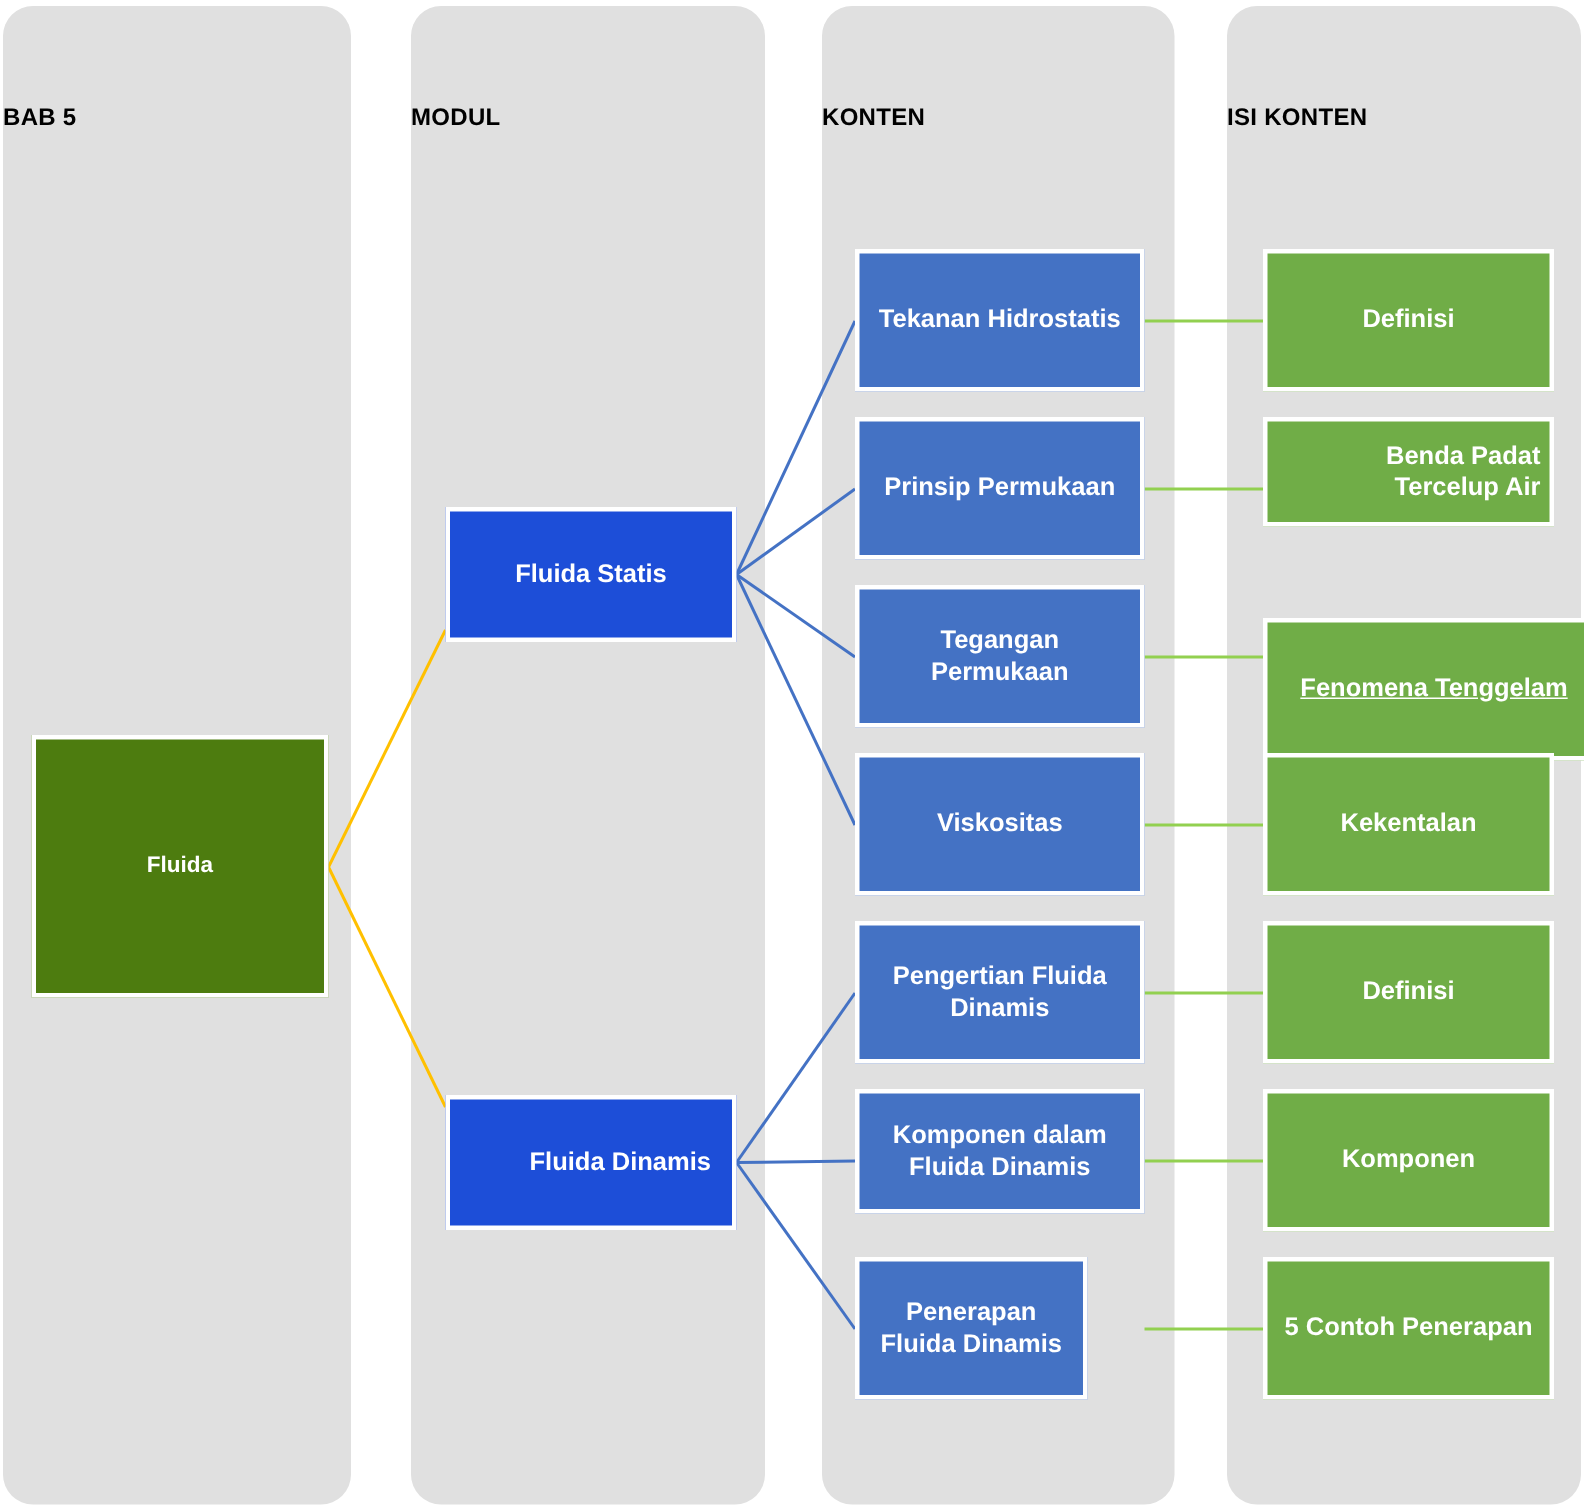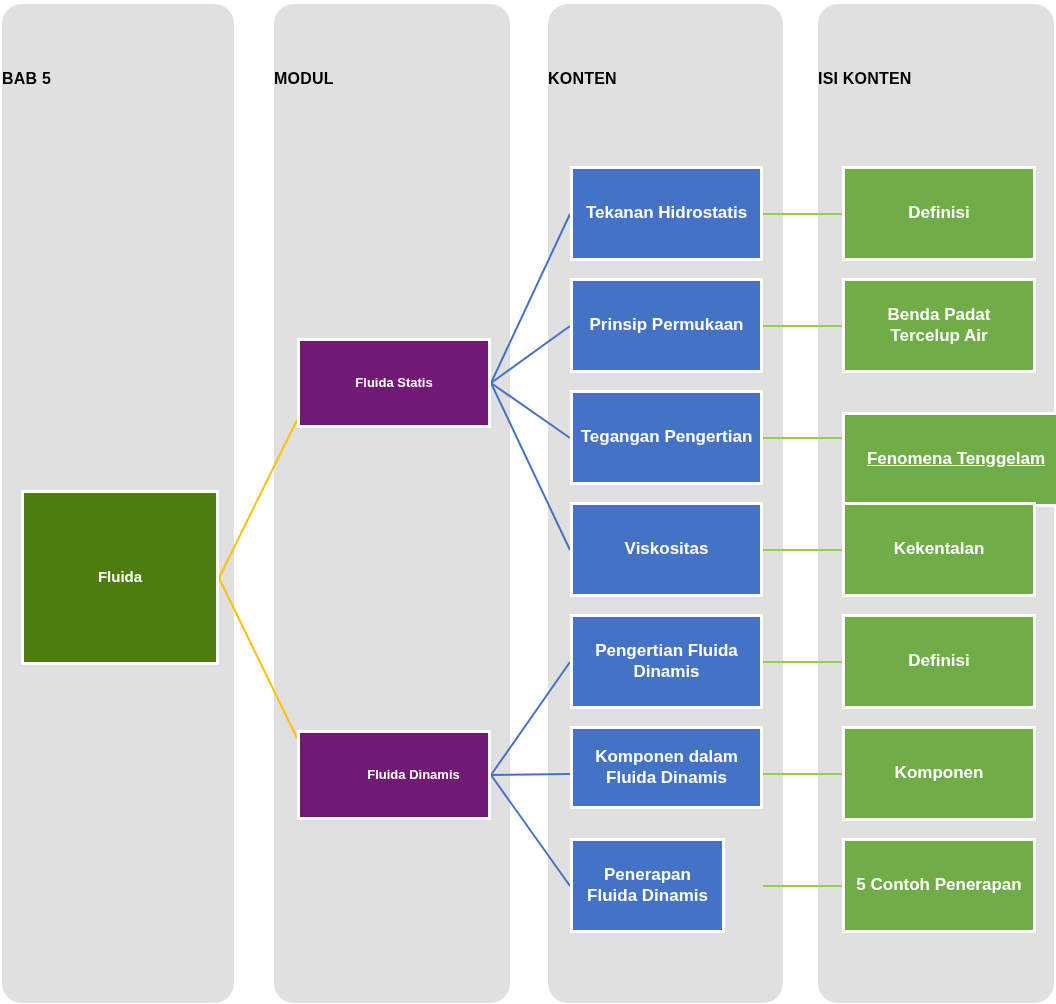--- a/index.html
+++ b/index.html
@@ -44,30 +44,31 @@
     border: 3px solid #FFFFFF;
     box-sizing: border-box;
     line-height: 1.22;
     padding: 2px 6px;
   }
   .node-root {
     background: #4d7c0f;
     font-size: 15px;
   }
   .node-modul {
-    background: #701a75;
-    font-size: 13px;
+    background: #1d4ed8;
+    font-size: 17px;
   }
   .node-konten {
     background: #4472C4;
     font-size: 17px;
   }
   .node-isi {
     background: #70AD47;
     font-size: 17px;
+    text-align: right;
   }
   svg.links {
     position: absolute;
     left: 0;
     top: 0;
     width: 1056px;
     height: 1004px;
     pointer-events: none;
   }
 </style>
@@ -105,27 +106,27 @@
       <line x1="763" y1="774" x2="842" y2="774" stroke="#92D050" stroke-width="2"></line>
       <line x1="763" y1="886" x2="842" y2="886" stroke="#92D050" stroke-width="2"></line>
     </svg>
 
   <div id="nodes-layer">
       <div class="node node-root" style="left: 21px; top: 490px; width: 198px; height: 175px;">Fluida</div>
       <div class="node node-modul" style="left: 297px; top: 338px; width: 194px; height: 90px;">Fluida Statis</div>
       <div class="node node-modul" style="left: 297px; top: 730px; width: 194px; height: 90px; padding-left: 45px;">Fluida Dinamis</div>
       <div class="node node-konten" style="left: 570px; top: 166px; width: 193px; height: 95px;">Tekanan Hidrostatis</div>
       <div class="node node-konten" style="left: 570px; top: 278px; width: 193px; height: 95px;">Prinsip Permukaan</div>
-      <div class="node node-konten" style="left: 570px; top: 390px; width: 193px; height: 95px;">Tegangan Pengertian</div>
+      <div class="node node-konten" style="left: 570px; top: 390px; width: 193px; height: 95px;">Tegangan Permukaan</div>
       <div class="node node-konten" style="left: 570px; top: 502px; width: 193px; height: 95px;">Viskositas</div>
       <div class="node node-konten" style="left: 570px; top: 614px; width: 193px; height: 95px;">Pengertian Fluida Dinamis</div>
       <div class="node node-konten" style="left: 570px; top: 726px; width: 193px; height: 83px;">Komponen dalam Fluida Dinamis</div>
       <div class="node node-konten" style="left: 570px; top: 838px; width: 155px; height: 95px;">Penerapan Fluida Dinamis</div>
       <div class="node node-isi" style="left: 842px; top: 166px; width: 194px; height: 95px;">Definisi</div>
-      <div class="node node-isi" style="left: 842px; top: 278px; width: 194px; height: 95px;">Benda Padat Tercelup Air</div>
+      <div class="node node-isi" style="left: 842px; top: 278px; width: 194px; height: 73px;">Benda Padat Tercelup Air</div>
       <div class="node node-isi" style="left: 842px; top: 412px; width: 228px; height: 95px; text-decoration: underline;">Fenomena Tenggelam</div>
       <div class="node node-isi" style="left: 842px; top: 502px; width: 194px; height: 95px;">Kekentalan</div>
       <div class="node node-isi" style="left: 842px; top: 614px; width: 194px; height: 95px;">Definisi</div>
       <div class="node node-isi" style="left: 842px; top: 726px; width: 194px; height: 95px;">Komponen</div>
       <div class="node node-isi" style="left: 842px; top: 838px; width: 194px; height: 95px;">5 Contoh Penerapan</div>
     </div>
 
 </div>
 
 </body></html>

